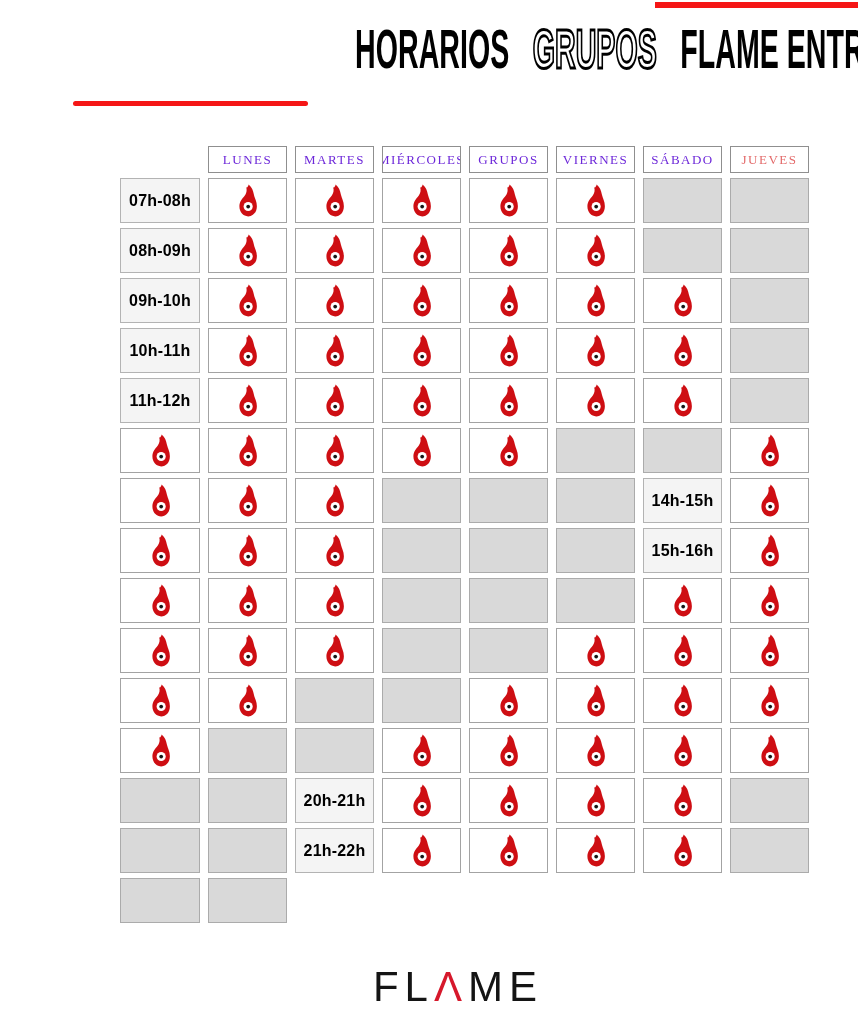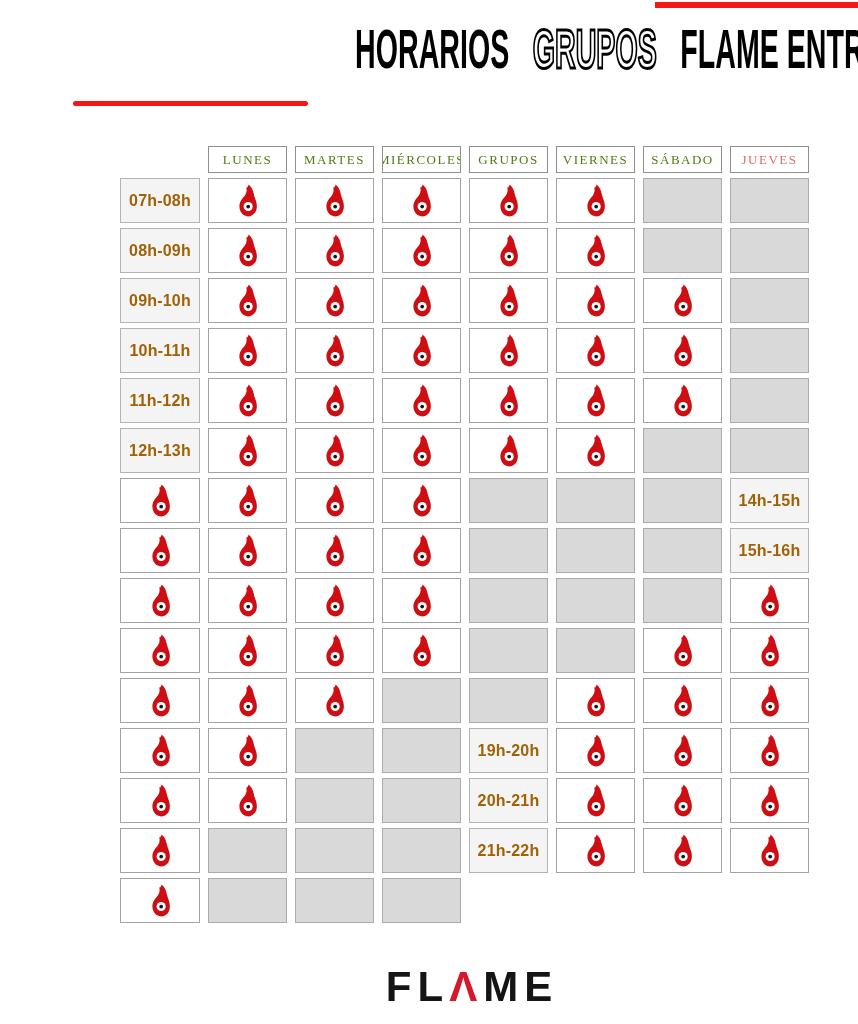--- a/index.html
+++ b/index.html
@@ -61,31 +61,31 @@
     gap:5px 8px;
   }
   .corner{background:transparent;}
   .day-header{
     background:#fff;
     border:1px solid #8f8f8f;
     display:flex;align-items:center;justify-content:center;
     font-family:"Liberation Serif", serif;
     font-size:13px;
     letter-spacing:1.5px;
-    color:#4d7c0f;
+    color:#6d28d9;
     overflow:hidden;
   }
   .day-header.domingo{color:var(--domingo-red);}
   .time-cell{
     background:#f4f4f4;
     border:1px solid #b3b3b3;
     display:flex;align-items:center;justify-content:center;
     font-weight:bold;
     font-size:16px;
-    color:#a16207;
+    color:#000000;
     letter-spacing:0.2px;
   }
   .slot{
     background:#ffffff;
     border:1px solid #a3a3a3;
     display:flex;align-items:center;justify-content:center;
   }
   .slot.empty{
     background:var(--empty-gray);
     border-color:#ababab;
@@ -93,22 +93,22 @@
   .flame-icon path{fill:var(--flame-red);}
   .flame-icon .hole{fill:#ffffff;}
   .flame-icon .dot{fill:#161616;}
   
   .brand{
     position:absolute;top:966px;left:0;width:100%;
     text-align:center;
   }
   .brand-inner{
     display:inline-block;
-    position:relative;left:43px;
-    font-weight:bold;
+    position:relative;left:29px;
+    font-weight:normal;
     font-size:42px;
     letter-spacing:6px;
     color:#141414;
     line-height:1.0;
   }
   .brand-inner .mark{color:#d6182b;}
 </style>
 </head>
 <body>
 
@@ -336,21 +336,20 @@
         </svg>
       </div>
       <div class="slot">
         <svg class="flame-icon" width="27" height="33" viewBox="0 0 36 44" aria-hidden="true">
           <path d="M19.5 0.8 C 24 4.5, 25.5 9, 26.5 14 C 27.6 19.5, 30.5 23, 30.5 29.5 C 30.5 37.5, 25.4 43.2, 18.9 43.2 C 12.4 43.2, 7.2 37.8, 7.2 29.8 C 7.2 23.5, 10.8 19.8, 14.2 15.5 C 16.6 12.4, 17.6 8.0, 16.2 4.2 C 17.4 5.4, 18.8 4.0, 19.5 0.8 Z"></path>
           <circle class="hole" cx="18.9" cy="30" r="6.1"></circle>
           <circle class="dot" cx="18.9" cy="30" r="2.5"></circle>
         </svg>
       </div>
       <div class="slot empty"></div>
-      <div class="time-cell">12h-13h</div>
       <div class="slot">
         <svg class="flame-icon" width="27" height="33" viewBox="0 0 36 44" aria-hidden="true">
           <path d="M19.5 0.8 C 24 4.5, 25.5 9, 26.5 14 C 27.6 19.5, 30.5 23, 30.5 29.5 C 30.5 37.5, 25.4 43.2, 18.9 43.2 C 12.4 43.2, 7.2 37.8, 7.2 29.8 C 7.2 23.5, 10.8 19.8, 14.2 15.5 C 16.6 12.4, 17.6 8.0, 16.2 4.2 C 17.4 5.4, 18.8 4.0, 19.5 0.8 Z"></path>
           <circle class="hole" cx="18.9" cy="30" r="6.1"></circle>
           <circle class="dot" cx="18.9" cy="30" r="2.5"></circle>
         </svg>
       </div>
       <div class="slot">
         <svg class="flame-icon" width="27" height="33" viewBox="0 0 36 44" aria-hidden="true">
           <path d="M19.5 0.8 C 24 4.5, 25.5 9, 26.5 14 C 27.6 19.5, 30.5 23, 30.5 29.5 C 30.5 37.5, 25.4 43.2, 18.9 43.2 C 12.4 43.2, 7.2 37.8, 7.2 29.8 C 7.2 23.5, 10.8 19.8, 14.2 15.5 C 16.6 12.4, 17.6 8.0, 16.2 4.2 C 17.4 5.4, 18.8 4.0, 19.5 0.8 Z"></path>
@@ -580,21 +579,20 @@
       </div>
       <div class="slot">
         <svg class="flame-icon" width="27" height="33" viewBox="0 0 36 44" aria-hidden="true">
           <path d="M19.5 0.8 C 24 4.5, 25.5 9, 26.5 14 C 27.6 19.5, 30.5 23, 30.5 29.5 C 30.5 37.5, 25.4 43.2, 18.9 43.2 C 12.4 43.2, 7.2 37.8, 7.2 29.8 C 7.2 23.5, 10.8 19.8, 14.2 15.5 C 16.6 12.4, 17.6 8.0, 16.2 4.2 C 17.4 5.4, 18.8 4.0, 19.5 0.8 Z"></path>
           <circle class="hole" cx="18.9" cy="30" r="6.1"></circle>
           <circle class="dot" cx="18.9" cy="30" r="2.5"></circle>
         </svg>
       </div>
       <div class="slot empty"></div>
       <div class="slot empty"></div>
-      <div class="time-cell">19h-20h</div>
       <div class="slot">
         <svg class="flame-icon" width="27" height="33" viewBox="0 0 36 44" aria-hidden="true">
           <path d="M19.5 0.8 C 24 4.5, 25.5 9, 26.5 14 C 27.6 19.5, 30.5 23, 30.5 29.5 C 30.5 37.5, 25.4 43.2, 18.9 43.2 C 12.4 43.2, 7.2 37.8, 7.2 29.8 C 7.2 23.5, 10.8 19.8, 14.2 15.5 C 16.6 12.4, 17.6 8.0, 16.2 4.2 C 17.4 5.4, 18.8 4.0, 19.5 0.8 Z"></path>
           <circle class="hole" cx="18.9" cy="30" r="6.1"></circle>
           <circle class="dot" cx="18.9" cy="30" r="2.5"></circle>
         </svg>
       </div>
       <div class="slot">
         <svg class="flame-icon" width="27" height="33" viewBox="0 0 36 44" aria-hidden="true">
           <path d="M19.5 0.8 C 24 4.5, 25.5 9, 26.5 14 C 27.6 19.5, 30.5 23, 30.5 29.5 C 30.5 37.5, 25.4 43.2, 18.9 43.2 C 12.4 43.2, 7.2 37.8, 7.2 29.8 C 7.2 23.5, 10.8 19.8, 14.2 15.5 C 16.6 12.4, 17.6 8.0, 16.2 4.2 C 17.4 5.4, 18.8 4.0, 19.5 0.8 Z"></path>

